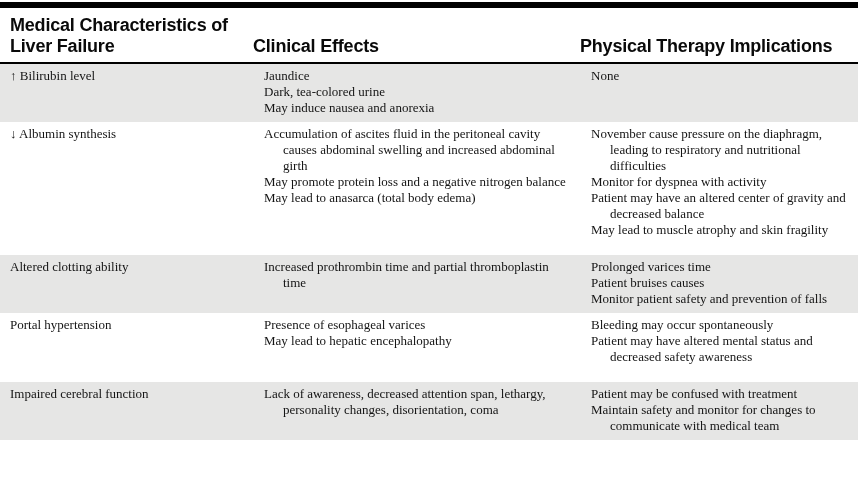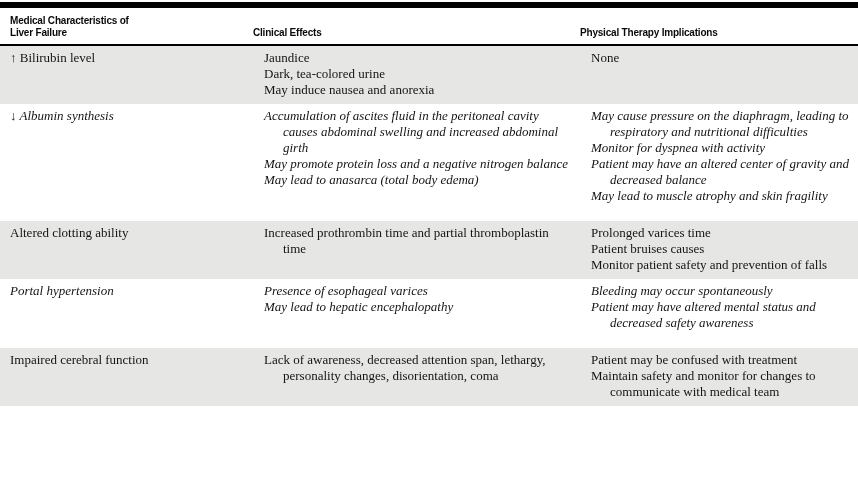--- a/index.html
+++ b/index.html
@@ -26,41 +26,41 @@
     border-collapse: collapse;
     table-layout: fixed;
   }
   table.med-table col.c1 { width: 253px; }
   table.med-table col.c2 { width: 327px; }
   table.med-table col.c3 { width: 278px; }
 
   thead th {
     font-family: "Liberation Sans", sans-serif;
     font-weight: bold;
-    font-size: 10px;
+    font-size: 18px;
     line-height: 1.15;
     text-align: left;
     vertical-align: bottom;
     padding: 7px 4px 6px 0;
     letter-spacing: -0.2px;
     color: #0a0a0a;
     border-bottom: 2px solid #000000;
   }
   thead th.first { padding-left: 10px; }
   .pre-line { white-space: pre-line; }
 
   tbody td {
     vertical-align: top;
     font-size: 13px;
     line-height: 16px;
     padding: 4px 6px 6px 11px;
   }
   tbody td.first { padding-left: 10px; }
   tbody tr:nth-child(odd) td { background: #e6e6e5; }
-  tbody tr.spacious td { padding-bottom: 17px; font-style: italic; }
+  tbody tr.spacious td { padding-bottom: 17px; }
 
   tbody p {
     margin: 0;
     padding-left: 19px;
     text-indent: -19px; 
   }
   .char-label {
     display: block;
   }
 </style>
@@ -109,21 +109,21 @@
       <tr class="spacious">
         <td class="first">
           <span class="char-label">↓ Albumin synthesis</span>
         </td>
         <td>
           <p>Accumulation of ascites fluid in the peritoneal cavity causes abdominal swelling and increased abdominal girth</p>
           <p>May promote protein loss and a negative nitrogen balance</p>
           <p>May lead to anasarca (total body edema)</p>
         </td>
         <td>
-          <p>May cause pressure on the diaphragm, leading to respiratory and nutritional difficulties</p>
+          <p>November cause pressure on the diaphragm, leading to respiratory and nutritional difficulties</p>
           <p>Monitor for dyspnea with activity</p>
           <p>Patient may have an altered center of gravity and decreased balance</p>
           <p>May lead to muscle atrophy and skin fragility</p>
         </td>
       </tr>
 
       <tr>
         <td class="first">
           <span class="char-label">Altered clotting ability</span>
         </td>

